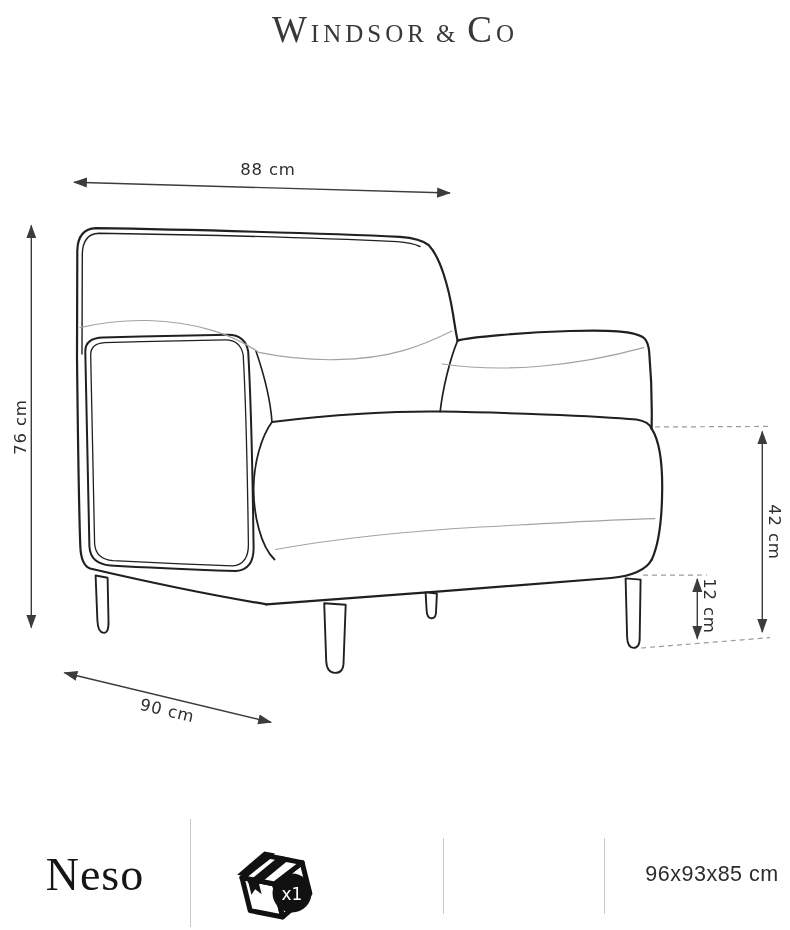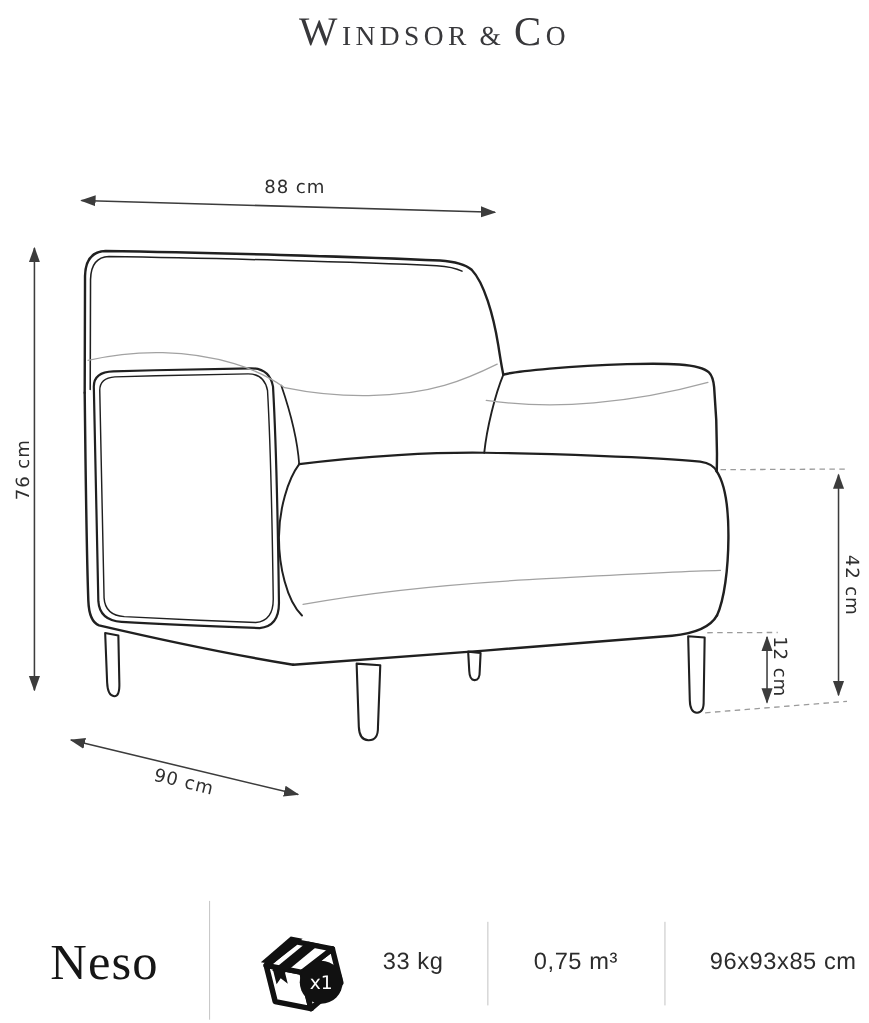--- a/index.html
+++ b/index.html
@@ -124,29 +124,23 @@
         <path d="M40,44 L72,30 L72,62 L40,78 Z" fill="#ffffff" stroke="#111111" stroke-width="5" stroke-linejoin="round"></path>
         <path d="M10,30 L42,16 L72,30 L40,44 Z" fill="#ffffff" stroke="#111111" stroke-width="5" stroke-linejoin="round"></path>
         <path d="M6,26 L38,10 L48,14.5 L16,30.5 Z" fill="#111111"></path>
         <path d="M14,36 L52,18 L62,23 L24,41 Z" fill="#111111"></path>
         <path d="M15,33 L15,49 L20,44.5 L25,51 L25,38 Z" fill="#111111"></path>
       </g>
       <circle cx="66" cy="59" r="19.5" fill="#111111"></circle>
       <text x="66" y="65.5" text-anchor="middle" fill="#ffffff" font-family="DejaVu Sans, sans-serif" font-size="17">x1</text>
     </svg>
 
-    <div class="cell" style="left:318px; top:0; width:115px; height:112px;">
-      <span class="value-text">33 kg</span>
-    </div>
 
     <div class="divider short" style="left:443px;"></div>
 
-    <div class="cell" style="left:443px; top:0; width:161px; height:112px;">
-      <span class="value-text">0,75 m³</span>
-    </div>
 
     <div class="divider short" style="left:604px;"></div>
 
     <div class="cell" style="left:604px; top:0; width:186px; height:112px; padding-left:30px; box-sizing:border-box;">
       <span class="value-text">96x93x85 cm</span>
     </div>
 
   </div>
 </div>
 

